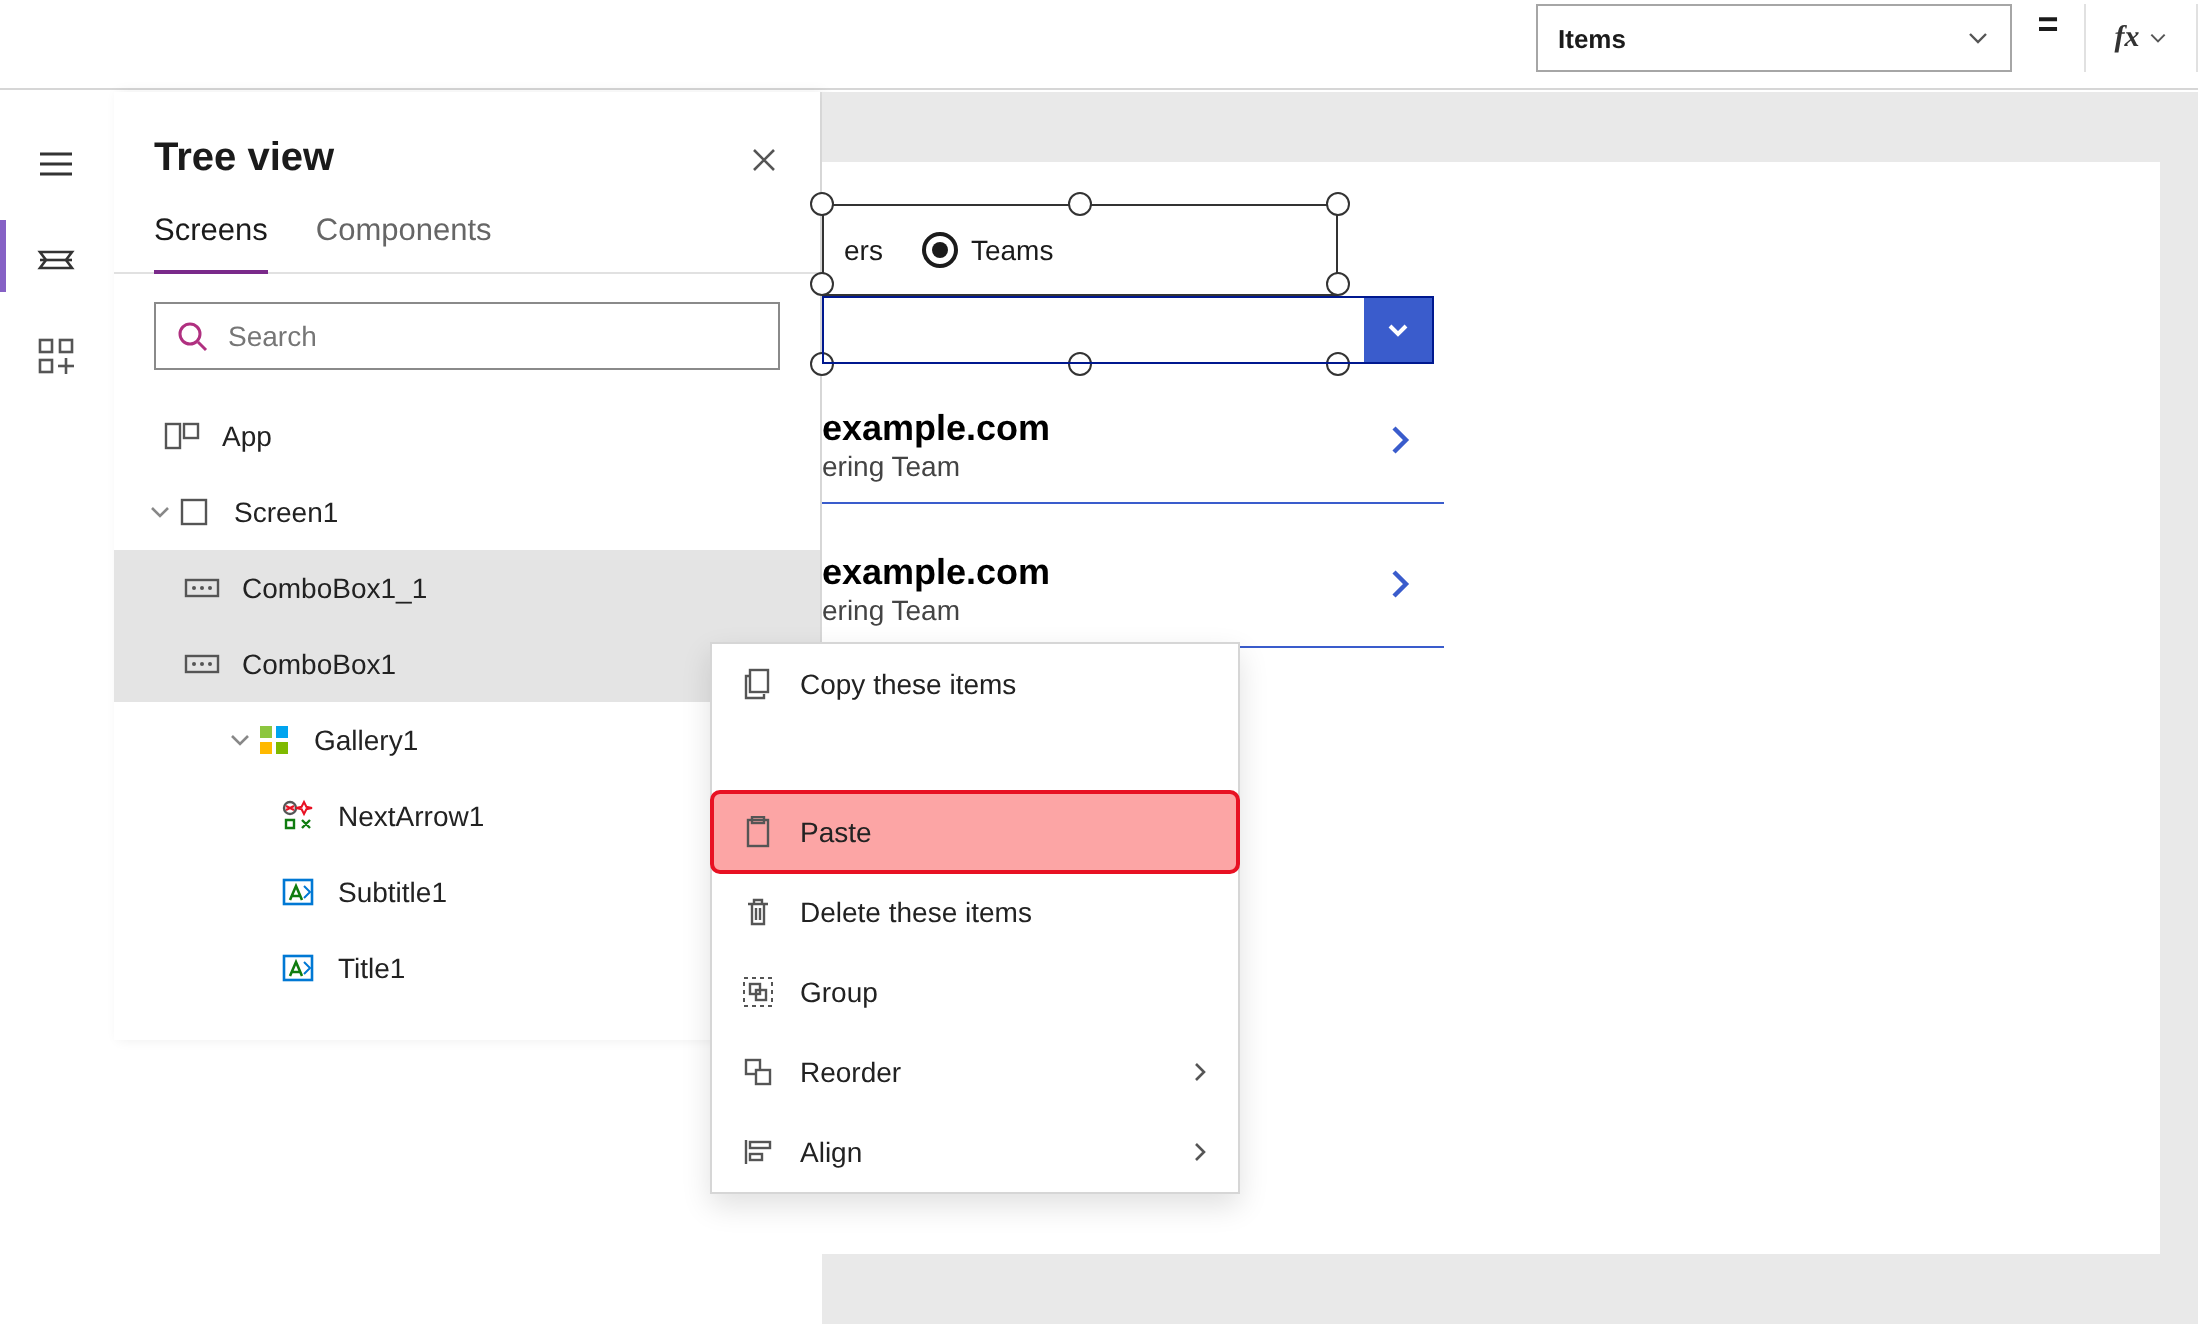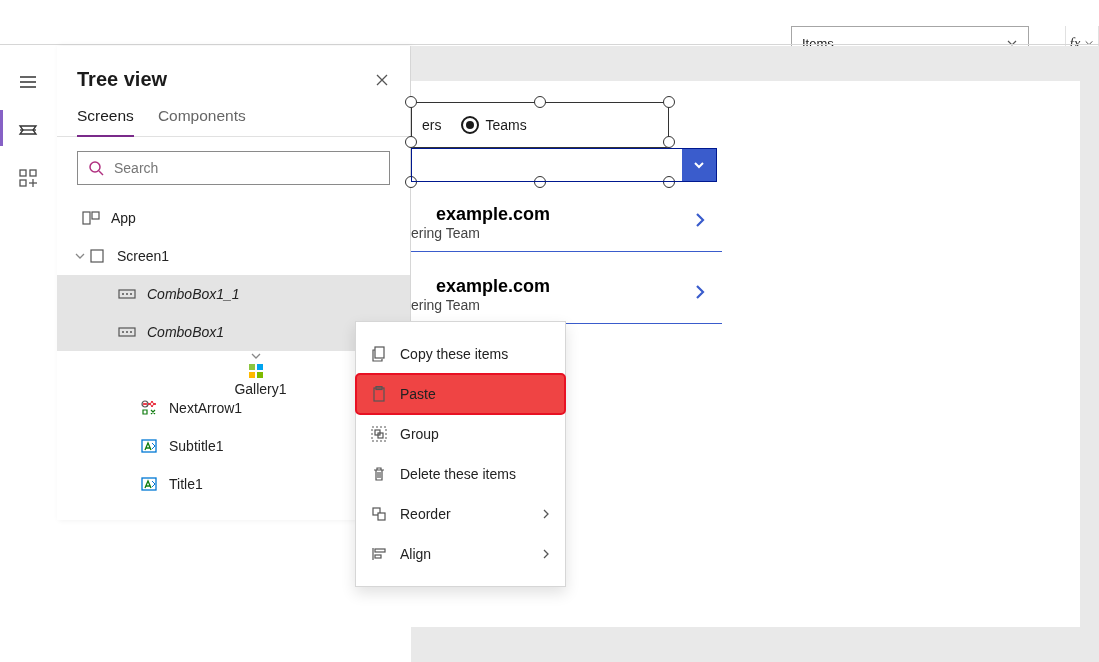--- a/index.html
+++ b/index.html
@@ -1,23 +1,23 @@
 <!DOCTYPE html>
 <html><head>
 <meta charset="utf-8">
 <style>
 * { margin: 0; padding: 0; box-sizing: border-box; font-family: "Segoe UI", -apple-system, sans-serif; }
 body { width: 1099px; height: 662px; background: #fff; overflow: hidden; position: relative; }
 
 
-.formula-row { position: absolute; top: 16px; left: 36; right: 0; height: 44px; display: flex; align-items: flex-end; padding-left: 36px; }
+.formula-row { position: absolute; top: 2px; left: 36; right: 0; height: 44px; display: flex; align-items: flex-start; padding-left: 36px; font-weight: bold; }
 .prop-select { position: relative; width: 238px; height: 34px; border: 1px solid #a6a6a6; background: #fff; display: flex; align-items: center; padding: 0 10px; font-size: 13px; color: #1b1b1b; }
 .prop-select .chev { margin-left: auto; }
 .equals { width: 36px; text-align: center; font-size: 18px; color: #1b1b1b; }
-.fx-box { width: 33px; height: 34px; border-left: 1px solid #e1e1e1; display: flex; align-items: center; justify-content: center; gap: 4px; color: #333; }
+.fx-box { width: 56px; height: 34px; border-left: 1px solid #e1e1e1; display: flex; align-items: center; justify-content: center; gap: 4px; color: #333; }
 .formula-input { flex: 1; height: 34px; border: none; border-left: 1px solid #e1e1e1; }
 .formula-divider { position: absolute; top: 44px; left: 0; right: 0; height: 1px; background: #d6d6d6; }
 
 
 .icon-rail { position: absolute; top: 46px; left: 0; width: 56px; display: flex; flex-direction: column; align-items: center; padding-top: 24px; gap: 24px; }
 .rail-btn { width: 24px; height: 24px; display: flex; align-items: center; justify-content: center; color: #555; cursor: pointer; }
 .rail-btn.active { position: relative; }
 .rail-active-bar { position: absolute; top: 110px; left: 0; width: 3px; height: 36px; background: #8661c5; }
 
 
@@ -34,51 +34,51 @@
 .tree-search input::placeholder { color: #767676; }
 
 .tree-list { padding: 2px 0; }
 .tree-item { display: flex; align-items: center; height: 38px; padding-right: 12px; font-size: 14px; color: #222; cursor: pointer; }
 .tree-item.selected { background: #e4e4e4; }
 .tree-item .label { margin-left: 10px; }
 .arrow-slot { width: 14px; display: flex; justify-content: center; color: #999; font-size: 12px; }
 .icon-slot { width: 20px; height: 20px; display: flex; align-items: center; justify-content: center; flex-shrink: 0; }
 .depth0 { padding-left: 24px; }
 .depth1 { padding-left: 16px; align-items: center; }
-.depth2 { padding-left: 46px; font-style: italic; }
-.depth3 { padding-left: 56px; flex-direction: column; }
+.depth2 { padding-left: 20px; }
+.depth3 { padding-left: 56px; }
 .depth4 { padding-left: 82px; }
 
 
 .canvas-area { position: absolute; top: 46px; left: 411px; right: 0; bottom: 0; background: #e9e9e9; padding: 35px 0 0 0; }
 .phone-frame { width: 669px; height: calc(100% - 35px); background: #fff; }
 
 
 .radio-wrap { position: absolute; top: 102px; left: 411px; width: 258px; }
 .radio-bar { height: 46px; background: #fff; border: 1.5px solid #333; display: flex; align-items: center; gap: 20px; padding-left: 10px; font-size: 14px; color: #1b1b1b; }
 .radio-opt { display: flex; align-items: center; gap: 6px; }
 .radio-circle { width: 18px; height: 18px; border-radius: 50%; border: 2px solid #1b1b1b; display: flex; align-items: center; justify-content: center; }
 .radio-circle.active::after { content: ""; width: 8px; height: 8px; background: #1b1b1b; border-radius: 50%; }
 .sel-handle { position: absolute; width: 12px; height: 12px; background: #fff; border: 1px solid #333; border-radius: 50%; }
 
 
 .combo { position: absolute; top: 148px; left: 411px; width: 306px; height: 34px; border: 1.5px solid #00188f; display: flex; }
 .combo-btn { width: 34px; background: #3a5ccc; margin-left: auto; display: flex; align-items: center; justify-content: center; }
 
 
 .li-row { position: absolute; left: 411px; width: 311px; padding: 8px 0 8px 0; }
-.li-title { font-size: 18px; font-weight: 600; color: #000; margin-left: 25px; }
+.li-title { font-size: 18px; font-weight: 600; color: #000; }
 .li-sub { font-size: 14px; color: #444; }
 .li-sep { height: 1px; background: #3a5ccc; margin-top: 10px; }
 .li-arrow { position: absolute; right: 12px; top: 14px; }
 
 
-.ctx { position: absolute; top: 321px; left: 355px; width: 211px; background: #fff; border: 1px solid #d6d6d6; box-shadow: 0 6px 14px rgba(0,0,0,.12); padding: 12px 0; }
+.ctx { position: absolute; top: 321px; left: 355px; width: 265px; background: #fff; border: 1px solid #d6d6d6; box-shadow: 0 6px 14px rgba(0,0,0,.12); padding: 0 0; }
 .ctx-item { height: 40px; display: flex; align-items: center; gap: 12px; padding: 0 14px; font-size: 14px; color: #222; cursor: pointer; position: relative; }
-.ctx-item.hover { background: #ef4444; }
+.ctx-item.hover { background: #fca5a5; margin-top: 34px; }
 .ctx-item.highlight { outline: 2.5px solid #e81123; outline-offset: -1px; z-index: 2; border-radius: 4px; }
 .ctx-item .sub-chev { margin-left: auto; color: #555; }
 .ctx-icon { width: 18px; height: 18px; display: flex; align-items: center; justify-content: center; color: #555; }
 
 svg { display: block; }
 .arrow-slot svg { width: 10px; height: 10px; }
 </style>
 </head>
 <body>
 
@@ -321,34 +321,34 @@
       <svg width="16" height="16" viewBox="0 0 16 16">
           <rect x="3" y="2" width="10" height="13" fill="none" stroke="#555" stroke-width="1.2"></rect>
           <rect x="5" y="0.5" width="6" height="3" fill="none" stroke="#555" stroke-width="1.2"></rect>
         </svg>
     </span>
     <span>Paste</span>
   </div>
   <div class="ctx-item">
     <span class="ctx-icon">
       <svg width="16" height="16" viewBox="0 0 16 16">
+          <path d="M3 4h10M6 4V2h4v2M5 4v10h6V4M7 6v6M9 6v6" fill="none" stroke="#555" stroke-width="1.2"></path>
+        </svg>
+    </span>
+    <span>Delete these items</span>
+  </div>
+  <div class="ctx-item">
+    <span class="ctx-icon">
+      <svg width="16" height="16" viewBox="0 0 16 16">
           <rect x="1" y="1" width="14" height="14" fill="none" stroke="#555" stroke-width="1" stroke-dasharray="2 2"></rect>
           <rect x="4" y="4" width="5" height="5" fill="none" stroke="#555" stroke-width="1.2"></rect>
           <rect x="7" y="7" width="5" height="5" fill="none" stroke="#555" stroke-width="1.2"></rect>
         </svg>
     </span>
     <span>Group</span>
-  </div>
-  <div class="ctx-item">
-    <span class="ctx-icon">
-      <svg width="16" height="16" viewBox="0 0 16 16">
-          <path d="M3 4h10M6 4V2h4v2M5 4v10h6V4M7 6v6M9 6v6" fill="none" stroke="#555" stroke-width="1.2"></path>
-        </svg>
-    </span>
-    <span>Delete these items</span>
   </div>
   <div class="ctx-item">
     <span class="ctx-icon">
       <svg width="16" height="16" viewBox="0 0 16 16">
           <rect x="2" y="2" width="7" height="7" fill="none" stroke="#555" stroke-width="1.2"></rect>
           <rect x="7" y="7" width="7" height="7" fill="#fff" stroke="#555" stroke-width="1.2"></rect>
         </svg>
     </span>
     <span>Reorder</span>
     <span class="sub-chev">

